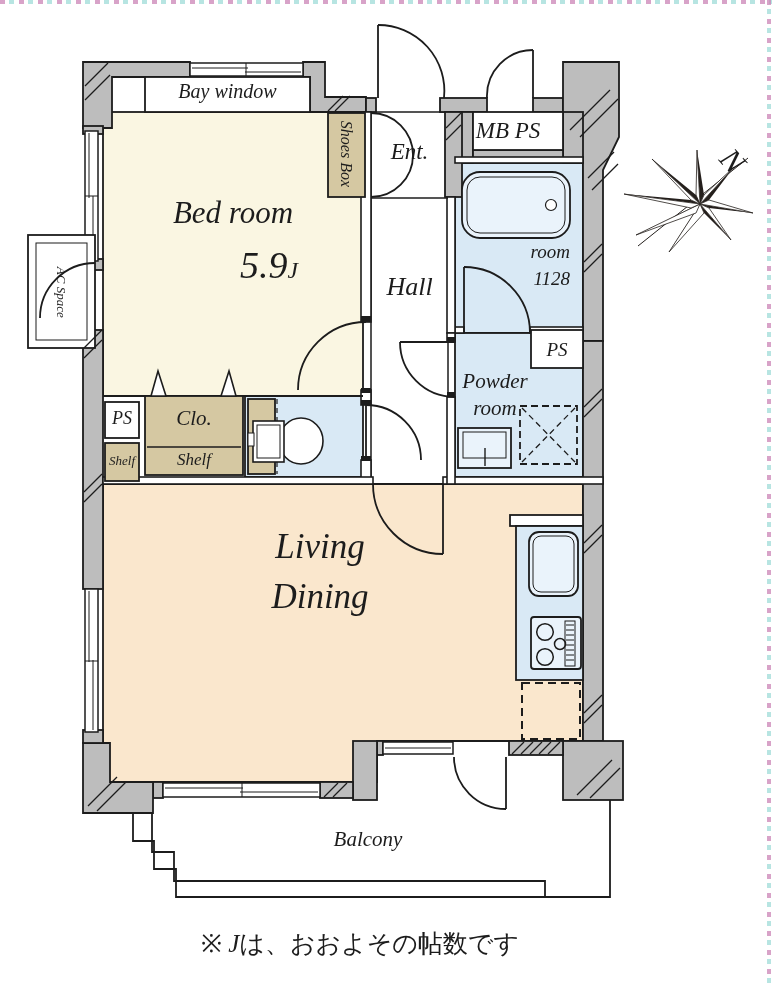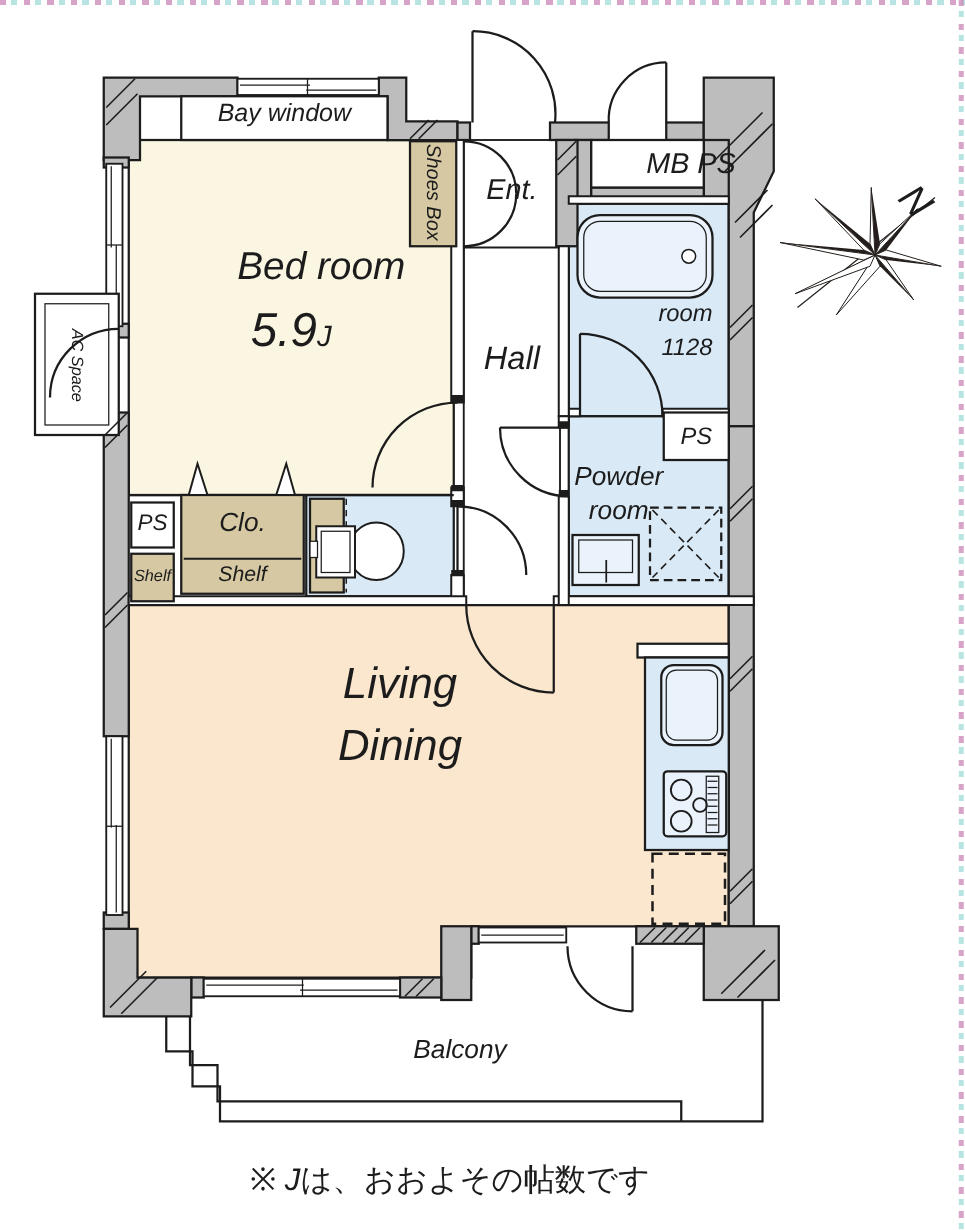--- a/index.html
+++ b/index.html
@@ -1,17 +1,17 @@
 <!DOCTYPE html>
 <html style="--bedroom: #faf6e2; --ldk: #fae7cd; --wet: #d9e9f5; --fixture: #eaf3fb; --tan: #d5c8a2; --wall: #bdbdbd;"><head>
 <meta charset="utf-8">
 <style>
   html,body{margin:0;padding:0;background:#fff;}
   #stage{position:relative;width:772px;height:984px;background:#fff;overflow:hidden;
-         font-family:Liberation Sans, sans-serif;}
+         font-family:Liberation Serif, serif;}
   
   #stage::before{content:"";position:absolute;left:0;top:0;width:772px;height:4px;
     background:repeating-linear-gradient(90deg,#cb84b6 0 5px,#fff 5px 9px,#9fdcd8 9px 14px,#fff 14px 19px);
     opacity:.75;z-index:5;}
   #stage::after{content:"";position:absolute;right:1px;top:0;width:4px;height:984px;
     background:repeating-linear-gradient(180deg,#cb84b6 0 5px,#fff 5px 9px,#9fdcd8 9px 14px,#fff 14px 19px);
     opacity:.75;z-index:5;}
   svg{position:absolute;left:0;top:0;}
   .wall{fill:var(--wall);stroke:#1c1c1c;stroke-width:1.8;}
   .band{fill:#fff;stroke:#1c1c1c;stroke-width:1.6;}
@@ -258,26 +258,26 @@
     <polygon class="dark" points="636,235 691,208 700,204"></polygon>
         <polygon class="lite" points="636,235 696,213 700,204"></polygon>
     <polygon class="dark" points="624,194 691,200 700,204"></polygon>
         <polygon class="lite" points="624,194 691,208 700,204"></polygon>
     <polygon class="dark" points="652,159 696,195 700,204"></polygon>
         <polygon class="lite" points="652,159 691,200 700,204"></polygon>
   </g>
 </svg>
 
 <div class="lbl" style="left:145px;top:80px;width:165px;font-size:20px;">Bay window</div>
-<div class="lbl" style="left:103px;top:196px;width:260px;font-size:31px;padding-left:24px;">Bed room</div>
-<div class="lbl" style="left:103px;top:244px;width:260px;font-size:38px;"><span>5.9</span><span class="small-j">J</span></div>
+<div class="lbl" style="left:103px;top:196px;width:260px;font-size:31px;">Bed room</div>
+<div class="lbl" style="left:103px;top:244px;width:260px;font-size:38px;padding-left:36px;"><span>5.9</span><span class="small-j">J</span></div>
 <div class="lbl vert" style="left:296px;top:145px;width:100px;font-size:16px;">Shoes Box</div>
 <div class="lbl" style="left:371px;top:139px;width:77px;font-size:23px;">Ent.</div>
 <div class="lbl" style="left:371px;top:272px;width:77px;font-size:26px;">Hall</div>
-<div class="lbl" style="left:473px;top:118px;width:70px;font-size:23px;padding-left:44px;">MB PS</div>
+<div class="lbl" style="left:473px;top:118px;width:70px;font-size:23px;">MB PS</div>
 <div class="lbl" style="left:455px;top:238px;width:115px;font-size:19px;text-align:right;line-height:27px;">
       <div>room</div>
       <div>1128</div>
 </div>
 <div class="lbl" style="left:531px;top:339px;width:52px;font-size:19px;">PS</div>
 <div class="lbl" style="left:450px;top:368px;width:90px;font-size:21px;line-height:27px;">
   <div>Powder</div>
       <div>room</div>
 </div>
 <div class="lbl" style="left:105px;top:408px;width:34px;font-size:18px;">PS</div>

